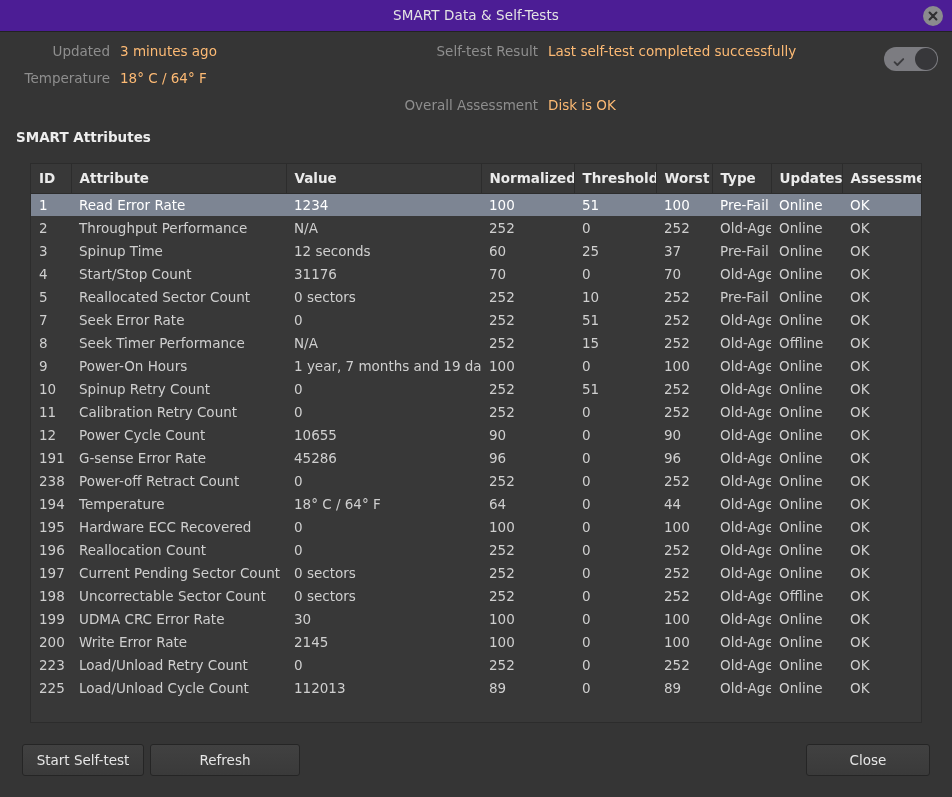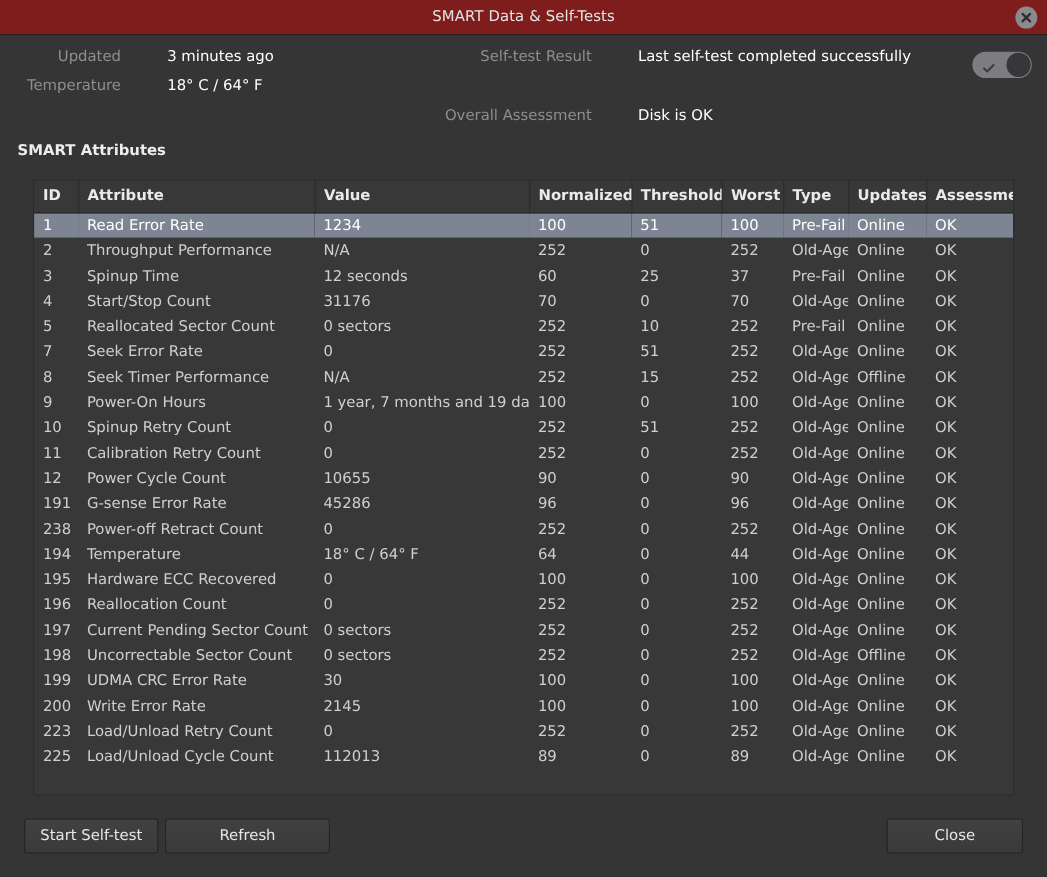--- a/index.html
+++ b/index.html
@@ -15,21 +15,21 @@
     position: relative;
     color: #d6d6d6;
   }
 
   
   #titlebar {
     position: absolute;
     left: 0; top: 0;
     width: 952px;
     height: 32px;
-    background: #7f1d1d;
+    background: #4c1d95;
     border-bottom: 1px solid #222;
     box-sizing: border-box;
   }
   #title-text {
     position: absolute;
     left: 0; top: 0;
     width: 952px;
     line-height: 31px;
     text-align: center;
     font-size: 13.5px;
@@ -59,23 +59,22 @@
   }
   .info-row { position: absolute; height: 26px; line-height: 26px; font-size: 13.5px; }
   .info-label {
     position: absolute;
     text-align: right;
     color: #8e8e8e;
     white-space: nowrap;
   }
   .info-value {
     position: absolute;
-    color: #ffffff;
+    color: #fdba74;
     white-space: nowrap;
-    margin-left: 32px;
   }
   .col-left .info-label  { right: 842px; }   
   .col-left .info-value  { left: 120px; }
   .col-right .info-label { right: 414px; }   
   .col-right .info-value { left: 548px; }
 
   
   #smart-toggle {
     position: absolute;
     left: 884px;

